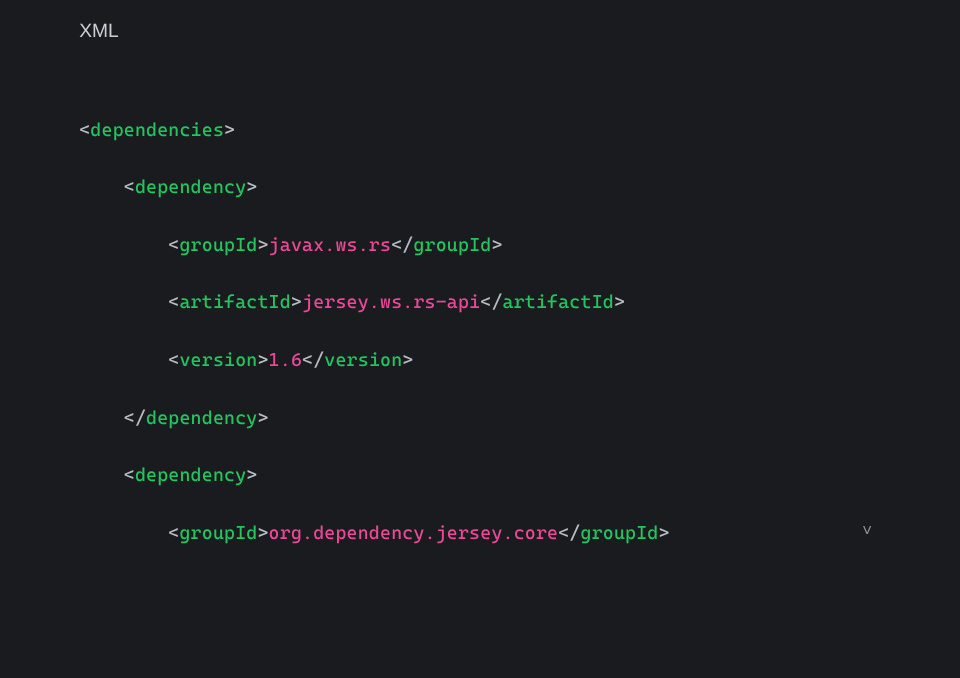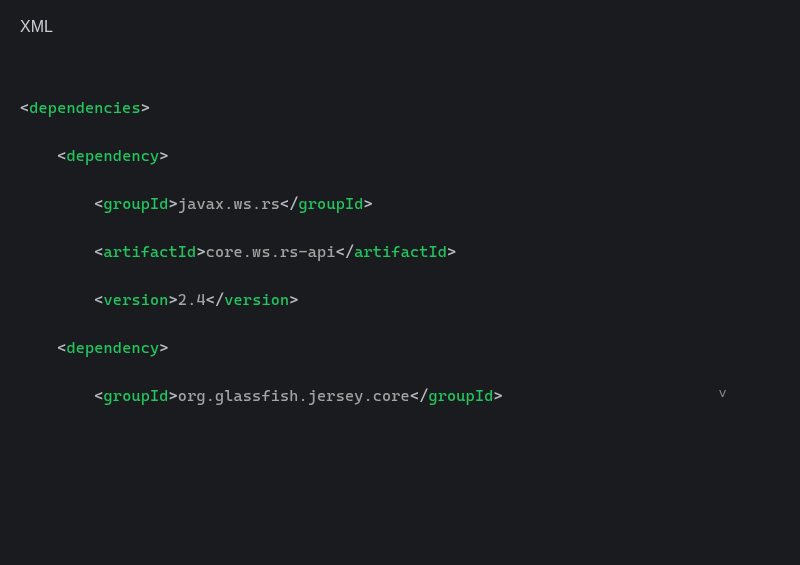--- a/index.html
+++ b/index.html
@@ -8,37 +8,38 @@
       height: 565px;
       background: #1a1b1e;
       font-family: ui-monospace, 'SF Mono', 'Cascadia Code', 'Roboto Mono', Consolas, monospace;
       color: #c9ced5;
       overflow: hidden;
     }
     .container {
       padding: 18px 37px 10px 20px;
       position: relative;
       height: 100%;
+      margin-left: 46px;
     }
     .lang-label {
       font-family: -apple-system, BlinkMacSystemFont, 'Segoe UI', sans-serif;
       font-size: 16px;
       color: #c9ced5;
       margin-bottom: 36px;
       font-weight: 400;
     }
     .code-block {
       font-size: 15.5px;
       line-height: 1.55;
       white-space: pre;
       letter-spacing: 0.2px;
     }
     .p { color: #b6bdc5; } 
     .t { color: #22c55e; } 
-    .v { color: #a3a3a3; } 
+    .v { color: #ec4899; } 
     .line { display: block; position: relative; }
     .chev {
       position: absolute;
       right: 36px;
       top: 0;
       color: #8a8f98;
       font-size: 14px;
       font-family: -apple-system, BlinkMacSystemFont, 'Segoe UI', sans-serif;
       user-select: none;
     }
@@ -47,24 +48,25 @@
 </head>
 <body>
 
 <div class="container">
   <div class="lang-label">XML</div>
 
   <div class="code-block">
 <span class="line"><span class="p">&lt;</span><span class="t">dependencies</span><span class="p">&gt;</span></span>
 <span class="line">    <span class="p">&lt;</span><span class="t">dependency</span><span class="p">&gt;</span></span>
 <span class="line">        <span class="p">&lt;</span><span class="t">groupId</span><span class="p">&gt;</span><span class="v">javax.ws.rs</span><span class="p">&lt;/</span><span class="t">groupId</span><span class="p">&gt;</span></span>
-<span class="line">        <span class="p">&lt;</span><span class="t">artifactId</span><span class="p">&gt;</span><span class="v">core.ws.rs-api</span><span class="p">&lt;/</span><span class="t">artifactId</span><span class="p">&gt;</span></span>
-<span class="line">        <span class="p">&lt;</span><span class="t">version</span><span class="p">&gt;</span><span class="v">2.4</span><span class="p">&lt;/</span><span class="t">version</span><span class="p">&gt;</span></span>
+<span class="line">        <span class="p">&lt;</span><span class="t">artifactId</span><span class="p">&gt;</span><span class="v">jersey.ws.rs-api</span><span class="p">&lt;/</span><span class="t">artifactId</span><span class="p">&gt;</span></span>
+<span class="line">        <span class="p">&lt;</span><span class="t">version</span><span class="p">&gt;</span><span class="v">1.6</span><span class="p">&lt;/</span><span class="t">version</span><span class="p">&gt;</span></span>
+<span class="line">    <span class="p">&lt;/</span><span class="t">dependency</span><span class="p">&gt;</span></span>
 <span class="line">    <span class="p">&lt;</span><span class="t">dependency</span><span class="p">&gt;</span></span>
-<span class="line">        <span class="p">&lt;</span><span class="t">groupId</span><span class="p">&gt;</span><span class="v">org.glassfish.jersey.core</span><span class="p">&lt;/</span><span class="t">groupId</span><span class="p">&gt;</span><span class="chev">˅</span></span>
+<span class="line">        <span class="p">&lt;</span><span class="t">groupId</span><span class="p">&gt;</span><span class="v">org.dependency.jersey.core</span><span class="p">&lt;/</span><span class="t">groupId</span><span class="p">&gt;</span><span class="chev">˅</span></span>
 <span class="blank"></span>
 
 
 
 
 
 
 
 
 

